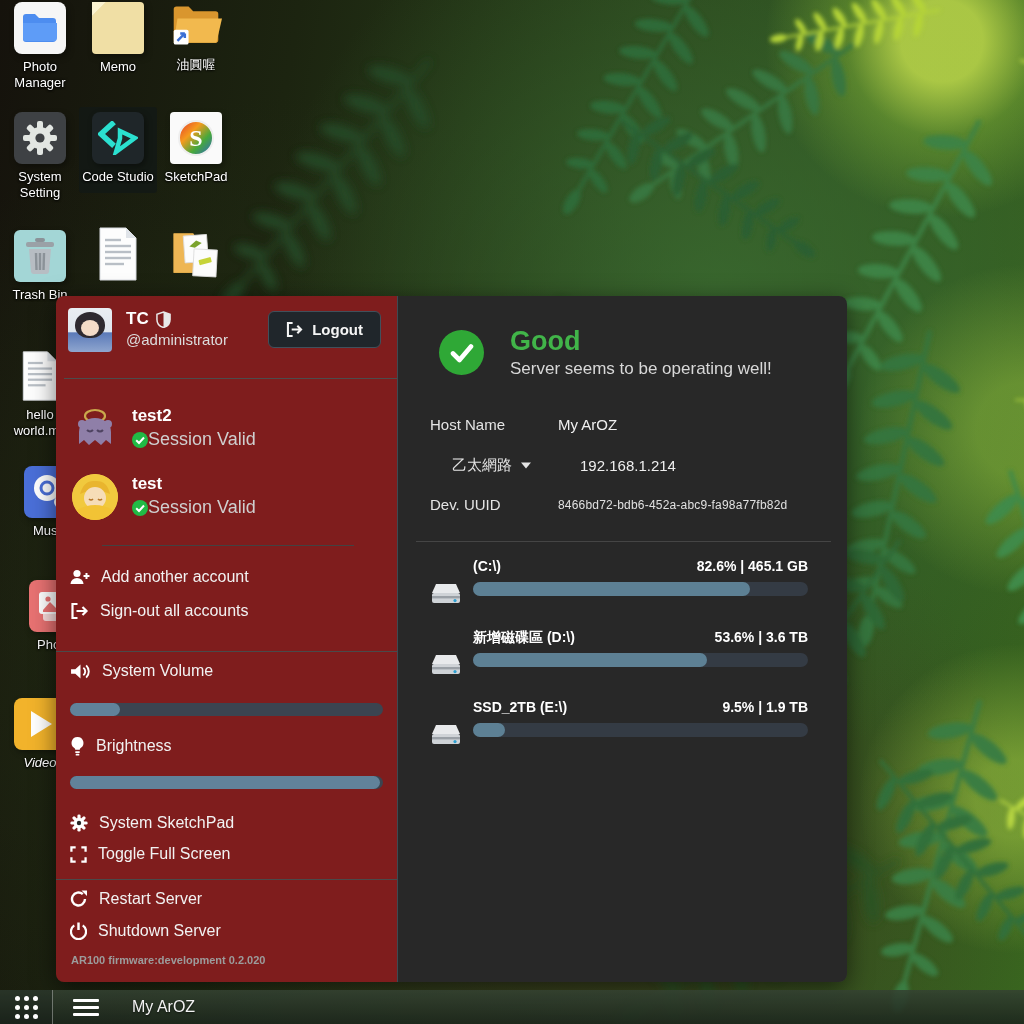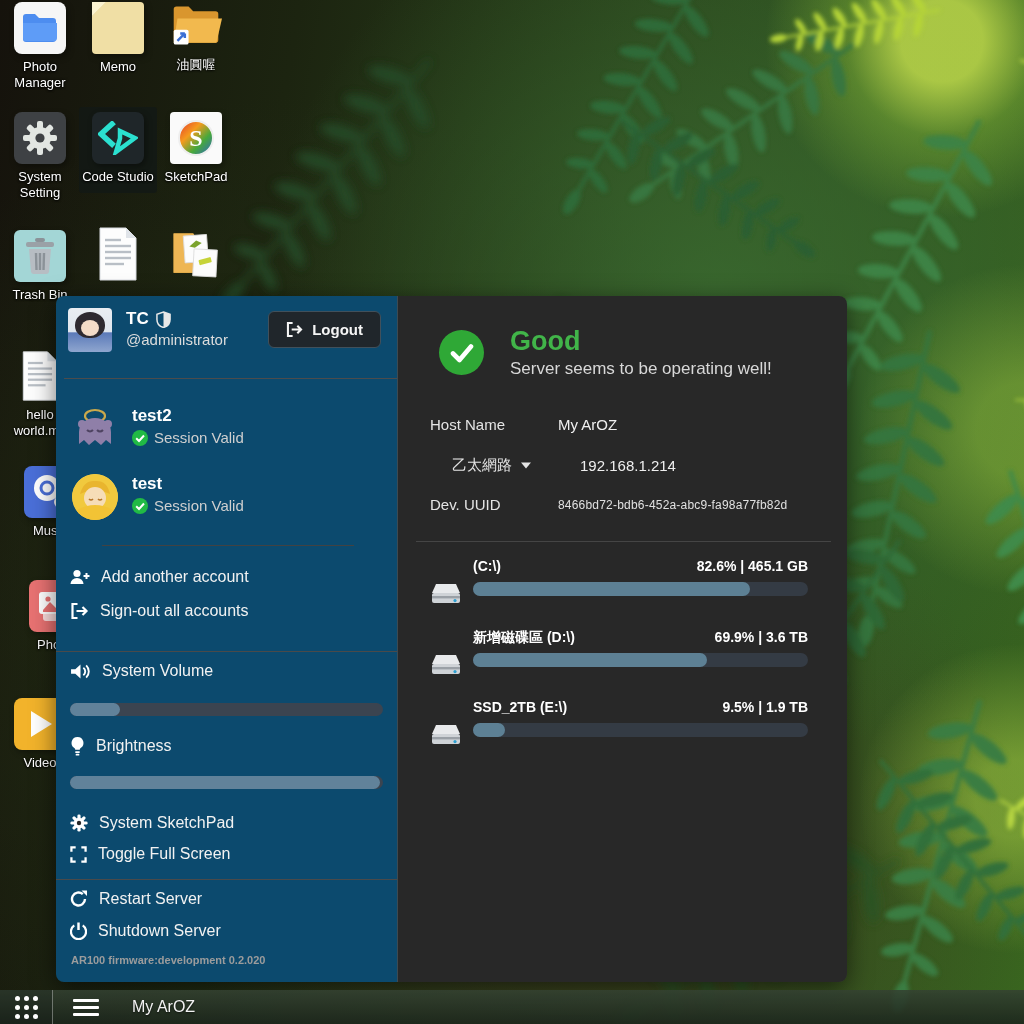--- a/index.html
+++ b/index.html
@@ -24,21 +24,21 @@
   .icon-tile { width:52px; height:52px; margin:0 auto; border-radius:8px; position:relative;
                box-shadow:2px 3px 6px rgba(0,0,0,.35); display:flex; align-items:center; justify-content:center; }
   .icon-label { margin-top:5px; font-size:13px; line-height:1.25; color:#fff;
                 text-shadow:0 1px 2px #000, 0 0 3px #000; word-wrap:break-word; }
   .cell-selected { background:rgba(18,24,22,.78); border-radius:3px; padding:5px 2px 8px; }
 
   
   .popup { position:absolute; left:56px; top:296px; width:791px; height:686px;
            border-radius:8px; overflow:hidden; display:flex;
            box-shadow:0 6px 24px rgba(0,0,0,.55); }
-  .popup-left  { width:341px; height:100%; background:#0c4a6e; position:relative; }
+  .popup-left  { width:341px; height:100%; background:#7f1d1d; position:relative; }
   .popup-right { width:450px; height:100%; background:#282828; position:relative;
                  border-left:1px solid #3d4a52; }
 
   .divider { position:absolute; height:1px; background:#4c4c4c; }
 
   .menu-item { position:absolute; left:14px; display:flex; align-items:center; gap:11px;
                color:#f2f2f2; font-size:16px; cursor:pointer; }
   .menu-item svg { flex:0 0 auto; }
 
   
@@ -50,21 +50,21 @@
   .hdr-handle { position:absolute; left:70px; top:35px; font-size:15px; color:#dcdcdc; }
   .logout-btn { position:absolute; right:16px; top:15px; height:37px; padding:0 17px;
                 background:#20262b; border:1px solid #41505b; border-radius:6px;
                 color:#f5f5f5; font-size:15px; font-weight:bold;
                 display:flex; align-items:center; gap:9px; cursor:pointer; }
 
   
   .account { position:absolute; left:16px; display:flex; gap:14px; cursor:pointer; }
   .acct-avatar { width:46px; height:46px; border-radius:50%; position:relative; flex:0 0 auto; }
   .acct-name { font-size:17px; font-weight:bold; color:#fff; }
-  .acct-status { margin-top:3px; font-size:15px; color:#cfcfcf; display:flex; align-items:center; gap:6px; }
+  .acct-status { margin-top:3px; font-size:18px; color:#cfcfcf; display:flex; align-items:center; }
 
   .slider-track { position:absolute; left:14px; width:313px; height:13px; border-radius:7px; background:#3b4450; cursor:pointer; }
   .slider-fill { height:100%; border-radius:7px; background:#61829a; }
 
   .firmware { position:absolute; left:15px; font-size:11px; color:#9c9c9c;font-weight:bold; }
 
   
   .status-circle { position:absolute; left:41px; top:34px; width:45px; height:45px; border-radius:50%;
                    background:#2fa836; display:flex; align-items:center; justify-content:center; }
   .status-title { position:absolute; left:112px; top:30px; font-size:27px; font-weight:bold; color:#41b549; }
@@ -308,21 +308,21 @@
     <svg width="40" height="36" viewBox="0 0 40 36">
       <rect x="6" y="8" width="30" height="22" rx="3" fill="#fff" opacity=".75" transform="translate(2 3)"></rect>
       <rect x="4" y="4" width="30" height="22" rx="3" fill="#fff"></rect>
       <path d="M8 22 l7-8 6 6 4-4 7 8 H8 z" fill="#e87272"></path>
       <circle cx="13" cy="11" r="2.6" fill="#e87272"></circle>
     </svg>
   </div>
   <div class="icon-label">Photo</div>
 </div>
 
-<div class="icon-cell" style="left:1px; top:698px;">
+<div class="icon-cell" style="left:1px; top:698px;font-style:italic;">
   <div class="icon-tile" style="background:#f2b32b;">
     <svg width="30" height="30" viewBox="0 0 30 30">
         <path d="M6 2 L27 15 L6 28 Z" fill="#fff"></path>
       </svg>
   </div>
   <div class="icon-label">Video</div>
 </div>
 
 <div class="popup">
 
@@ -531,21 +531,21 @@
 
     <div class="disk-row" style="top:333px;">
       <svg class="disk-icon" width="32" height="24" viewBox="0 0 32 24">
         <path d="M6 2 h20 l4 9 H2 Z" fill="#e8eaec"></path>
           <rect x="2" y="11" width="28" height="10" rx="2" fill="#cfd3d7"></rect>
         <rect x="2" y="14" width="28" height="2.4" fill="#9aa0a6"></rect>
           <circle cx="25" cy="18.6" r="1.6" fill="#2e9fd0"></circle>
       </svg>
       <div class="disk-head">
         <span>新增磁碟區 (D:\)</span>
-        <span>69.9% | 3.6 TB</span>
+        <span>53.6% | 3.6 TB</span>
       </div>
       <div class="disk-track">
         <div class="disk-fill" style="width: 69.9%;"></div>
       </div>
     </div>
 
     <div class="disk-row" style="top:403px;">
       <svg class="disk-icon" width="32" height="24" viewBox="0 0 32 24">
         <path d="M6 2 h20 l4 9 H2 Z" fill="#e8eaec"></path>
           <rect x="2" y="11" width="28" height="10" rx="2" fill="#cfd3d7"></rect>

